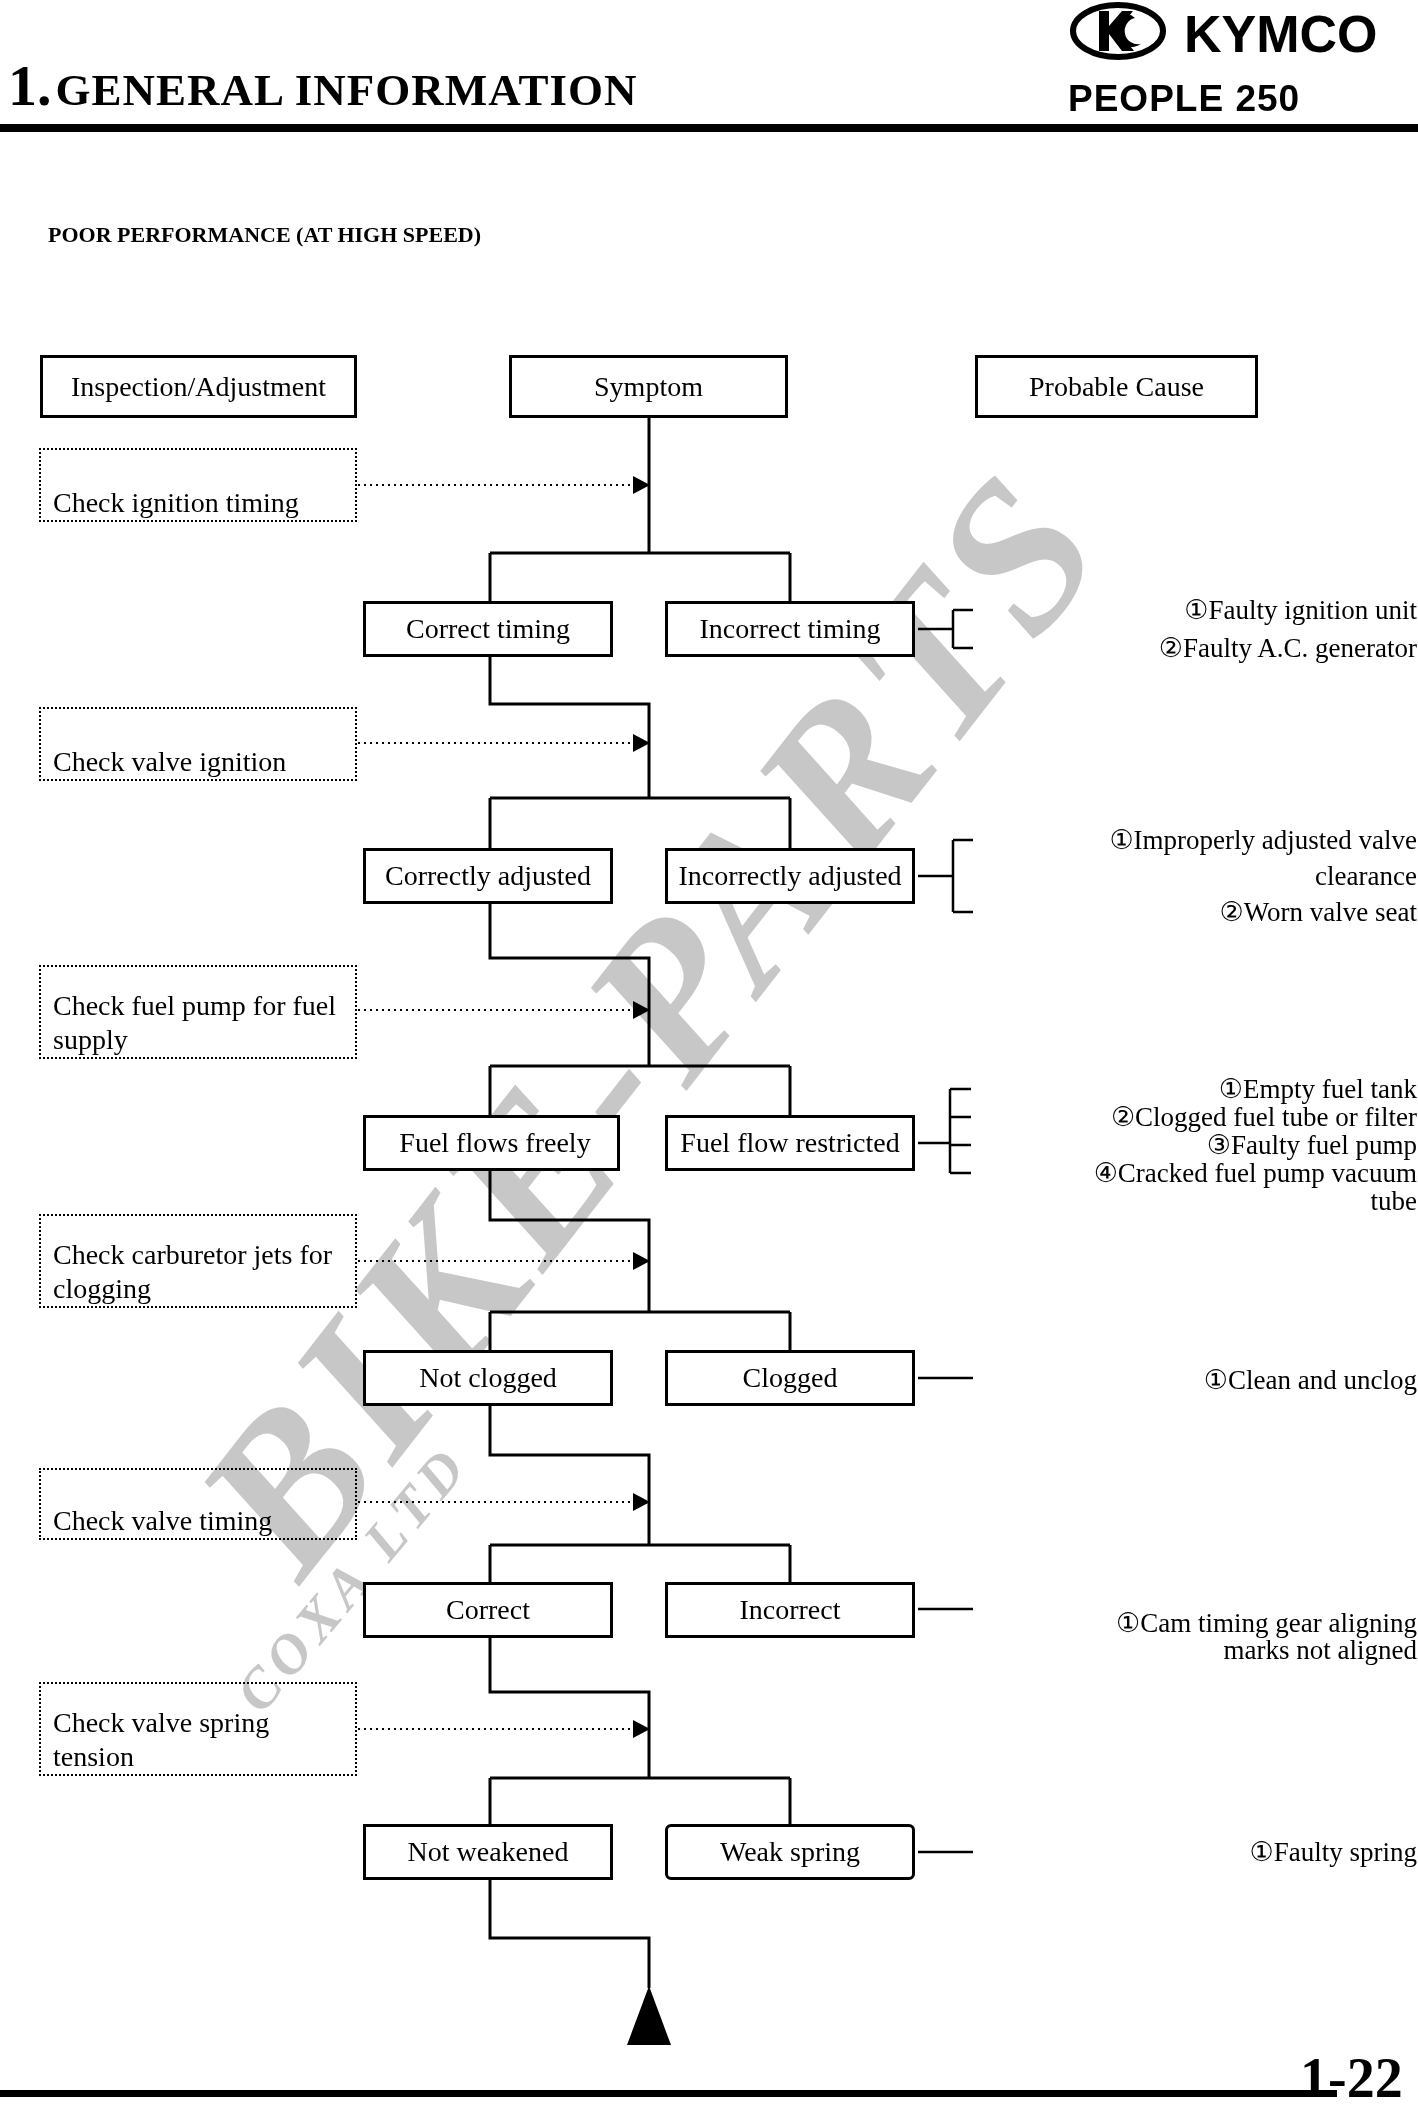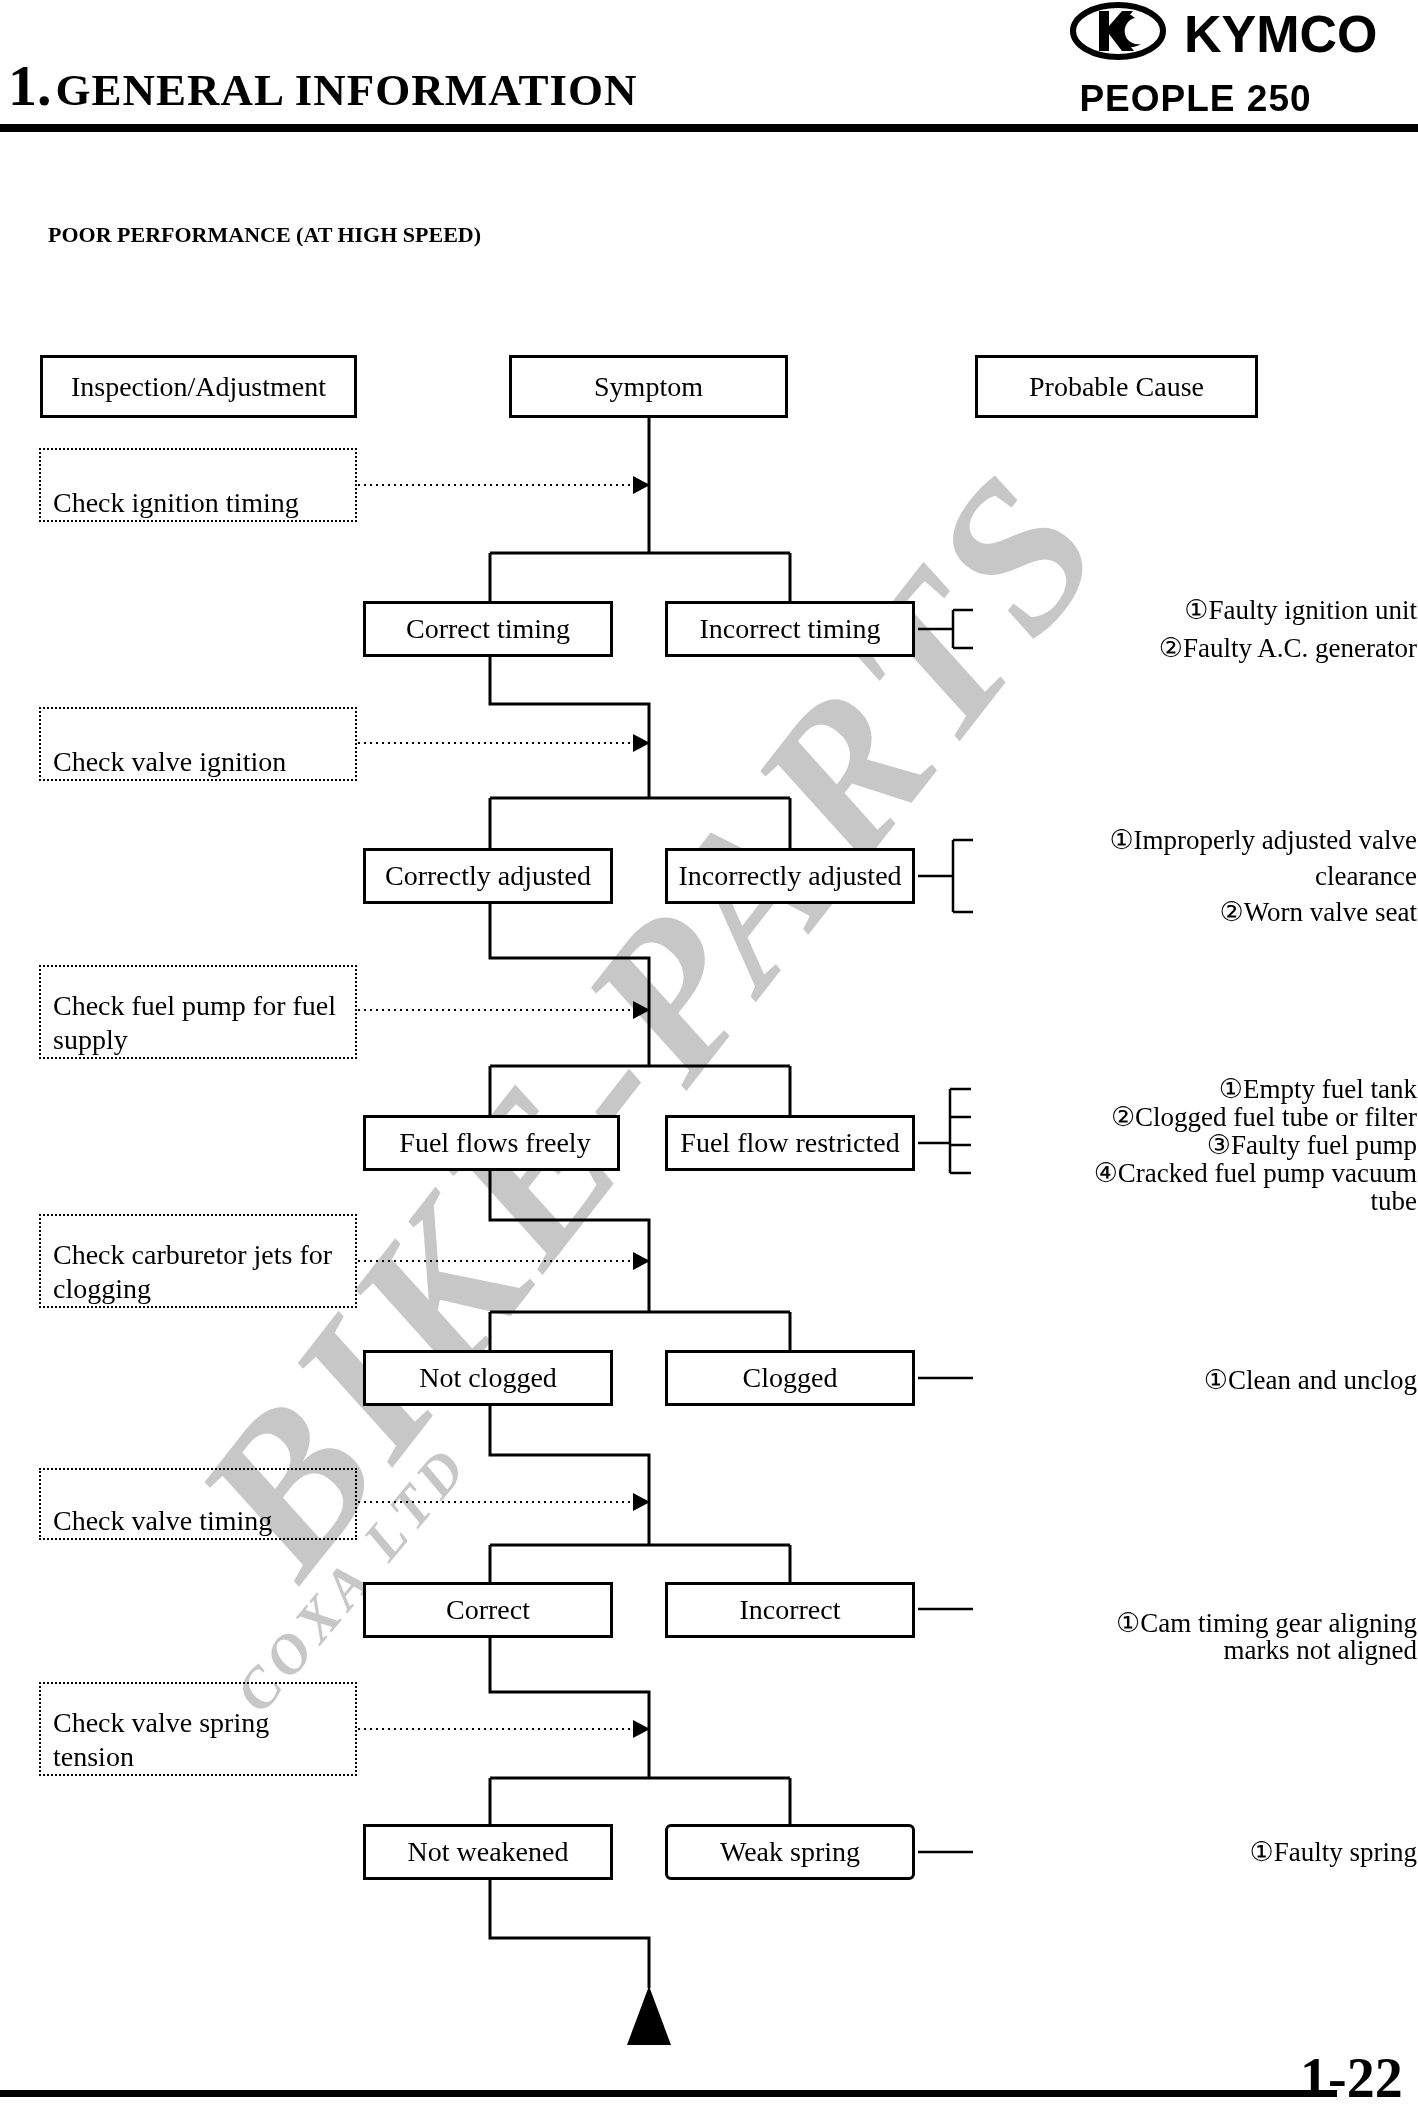--- a/index.html
+++ b/index.html
@@ -16,21 +16,21 @@
   #wires{position:absolute;left:0;top:0;z-index:2;}
   
   #doc-header{position:absolute;left:8px;top:52px;z-index:3;white-space:nowrap;}
   #sec-num{font-size:58px;font-weight:bold;}
   #sec-title{font-size:45px;font-weight:bold;letter-spacing:1px;}
   #top-rule{position:absolute;left:0;top:124px;width:1418px;height:8px;background:#000;z-index:3;}
   #brand{position:absolute;left:1068px;top:2px;z-index:3;}
   #brand-logo{position:absolute;left:0;top:0;}
   #brand-name{position:absolute;left:116px;top:2px;font-family:"Liberation Sans",sans-serif;
               font-weight:bold;font-size:52px;letter-spacing:0px;}
-  #brand-model{position:absolute;left:0px;top:76px;width:255px;text-align:center;
+  #brand-model{position:absolute;left:0px;top:76px;width:255px;text-align:left;
                font-family:"Liberation Sans",sans-serif;font-weight:bold;font-size:37px;letter-spacing:1px;}
   #page-title{position:absolute;left:48px;top:222px;font-size:22px;font-weight:bold;z-index:3;}
   
   .solidbox{position:absolute;border:3px solid #000;background:#fff;display:flex;
             align-items:center;justify-content:center;font-size:28px;z-index:3;text-align:center;}
   .hdrbox{height:57px;}
   .flowbox{height:50px;width:244px;}
   .dashbox{position:absolute;left:39px;width:302px;border:2px dotted #000;background:transparent;
            display:flex;flex-direction:column;justify-content:flex-end;padding-left:12px;
            font-size:28px;line-height:34px;z-index:3;}

